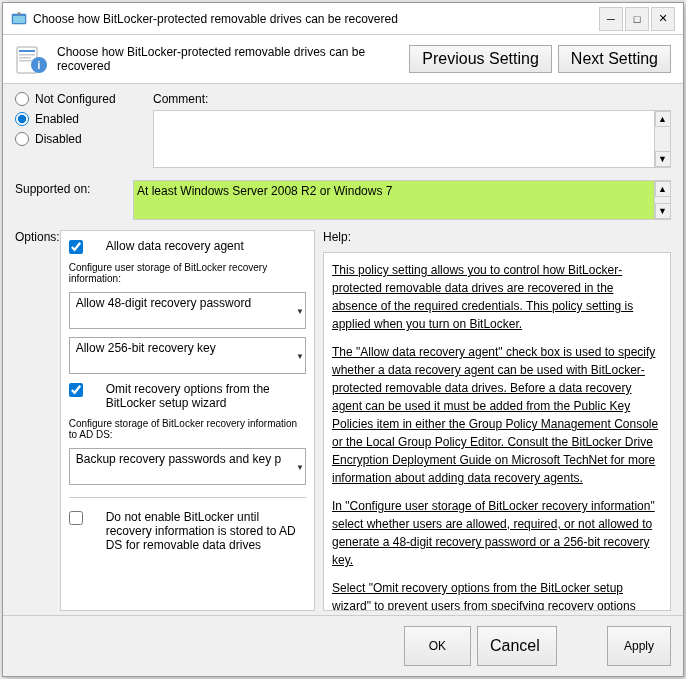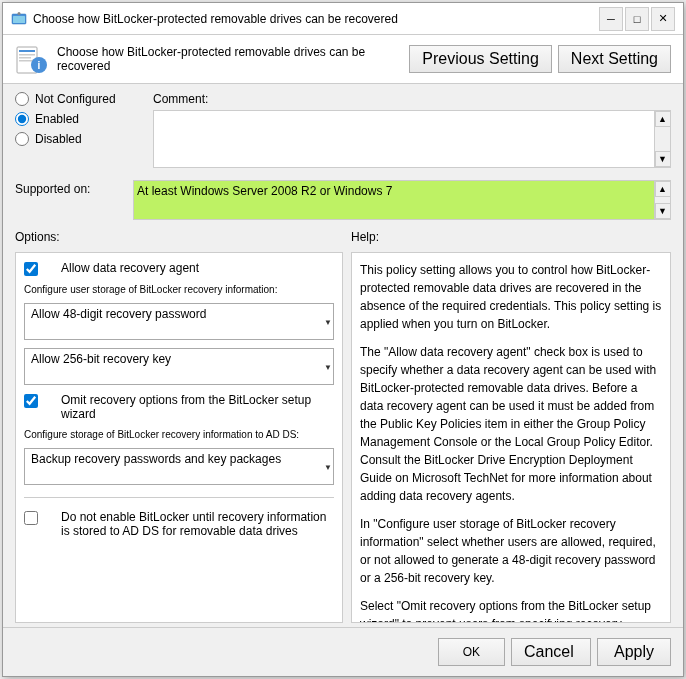--- a/index.html
+++ b/index.html
@@ -91,25 +91,26 @@
     }
     .btn-ok {
       padding: 4px 24px;
       border: 1px solid #aaa;
       background: linear-gradient(to bottom, #f8f8f8, #e8e8e8);
       cursor: pointer;
       font-size: 12px;
       text-align: right;
     }
     .btn-apply {
-      padding: 0 16px;
+      padding: 12px 16px;
       border: 1px solid #aaa;
       background: linear-gradient(to bottom, #f8f8f8, #e8e8e8);
       cursor: pointer;
-      font-size: 16px;
+      font-size: 12px;
+      margin-left: 44px;
     }
     .top-section {
       display: flex;
       padding: 8px 12px;
       gap: 8px;
       flex-shrink: 0;
       background: #f0f0f0;
     }
     .radio-group {
       display: flex;
@@ -211,24 +212,24 @@
       align-items: center;
     }
     .main-panels {
       flex: 1;
       display: flex;
       gap: 0;
       padding: 4px 12px 4px 12px;
       overflow: hidden;
     }
     .options-panel {
-      width: 328px;
-      flex-shrink: 0;
-      display: flex;
-      flex-direction: column;
+      width: 300px;
+      flex-shrink: 0;
+      display: flex;
+      flex-direction: row;
       overflow: hidden;
     }
     .panel-header {
       font-size: 12px;
       font-weight: 400;
       margin-bottom: 8px;
     }
     .options-content {
       flex: 1;
       border: 1px solid #ccc;
@@ -290,20 +291,21 @@
       flex: 1;
       border: 1px solid #ccc;
       background: #fff;
       padding: 8px;
       overflow-y: auto;
       font-size: 12px;
       line-height: 1.5;
     }
     .help-content p {
       margin-bottom: 10px;
+      text-decoration: underline;
     }
     .help-content p:last-child {
       margin-bottom: 0;
     }
     .bottom-bar {
       padding: 10px 12px;
       display: flex;
       justify-content: flex-end;
       gap: 6px;
       flex-shrink: 0;

